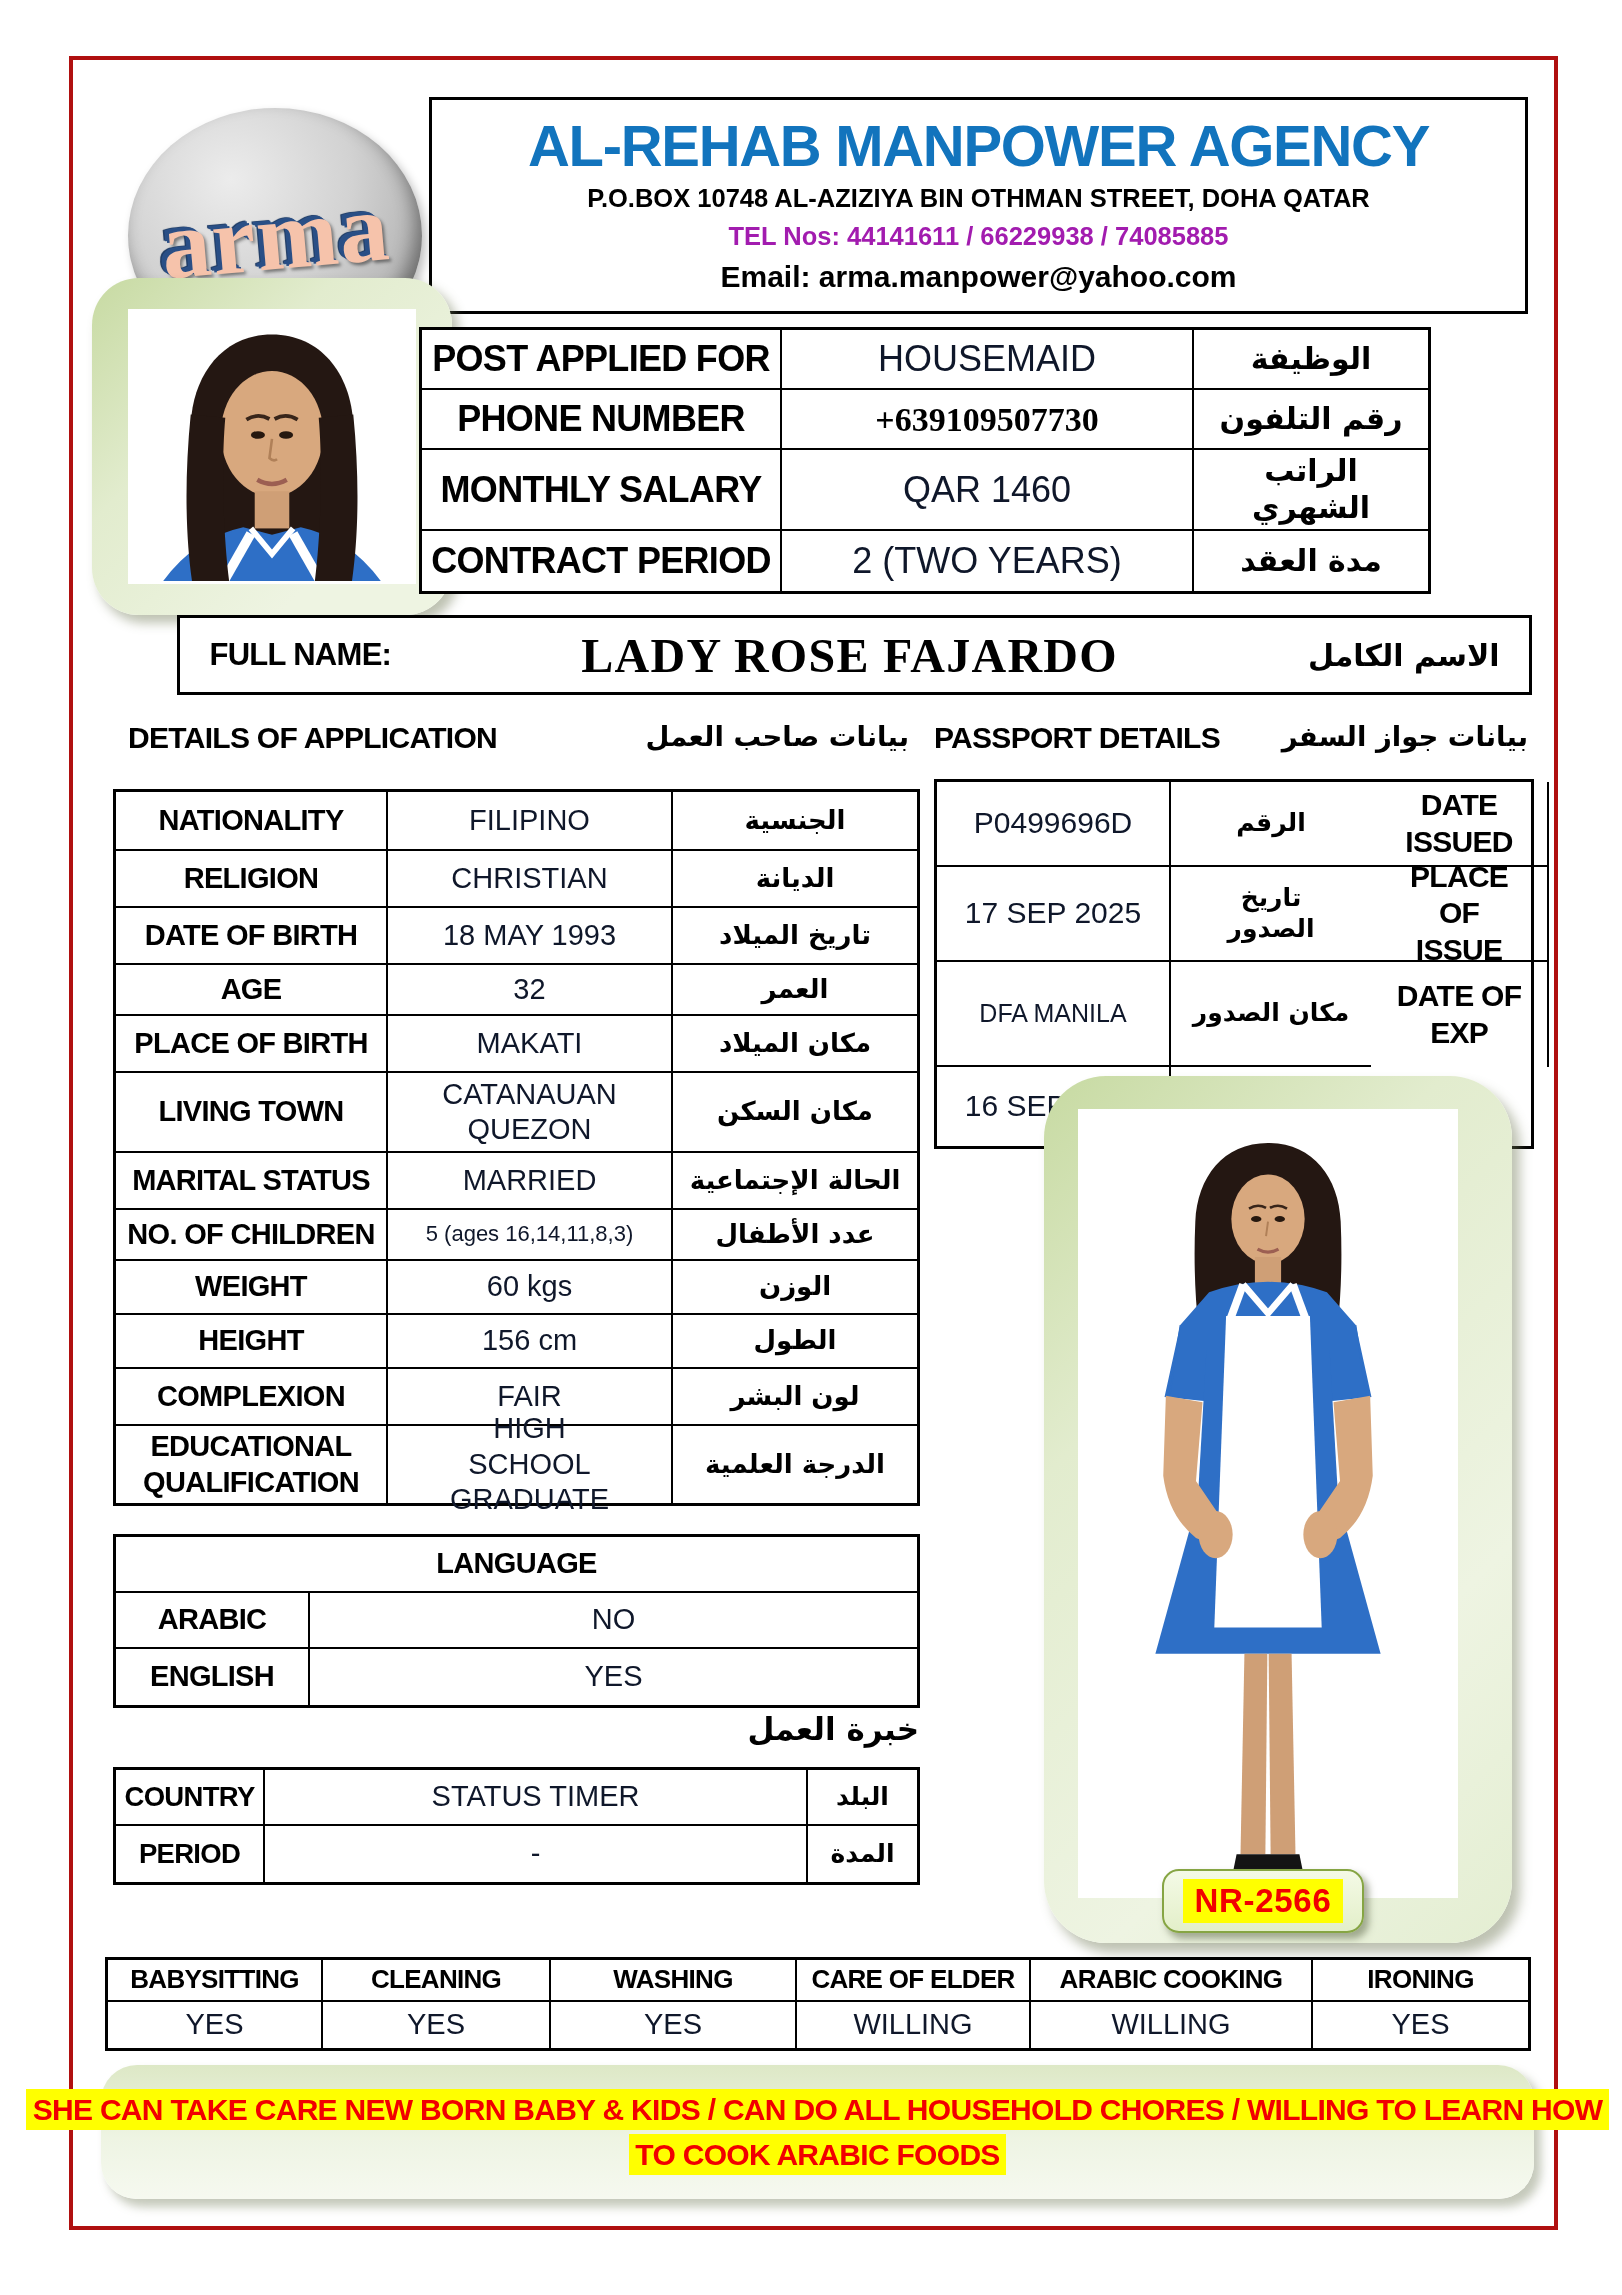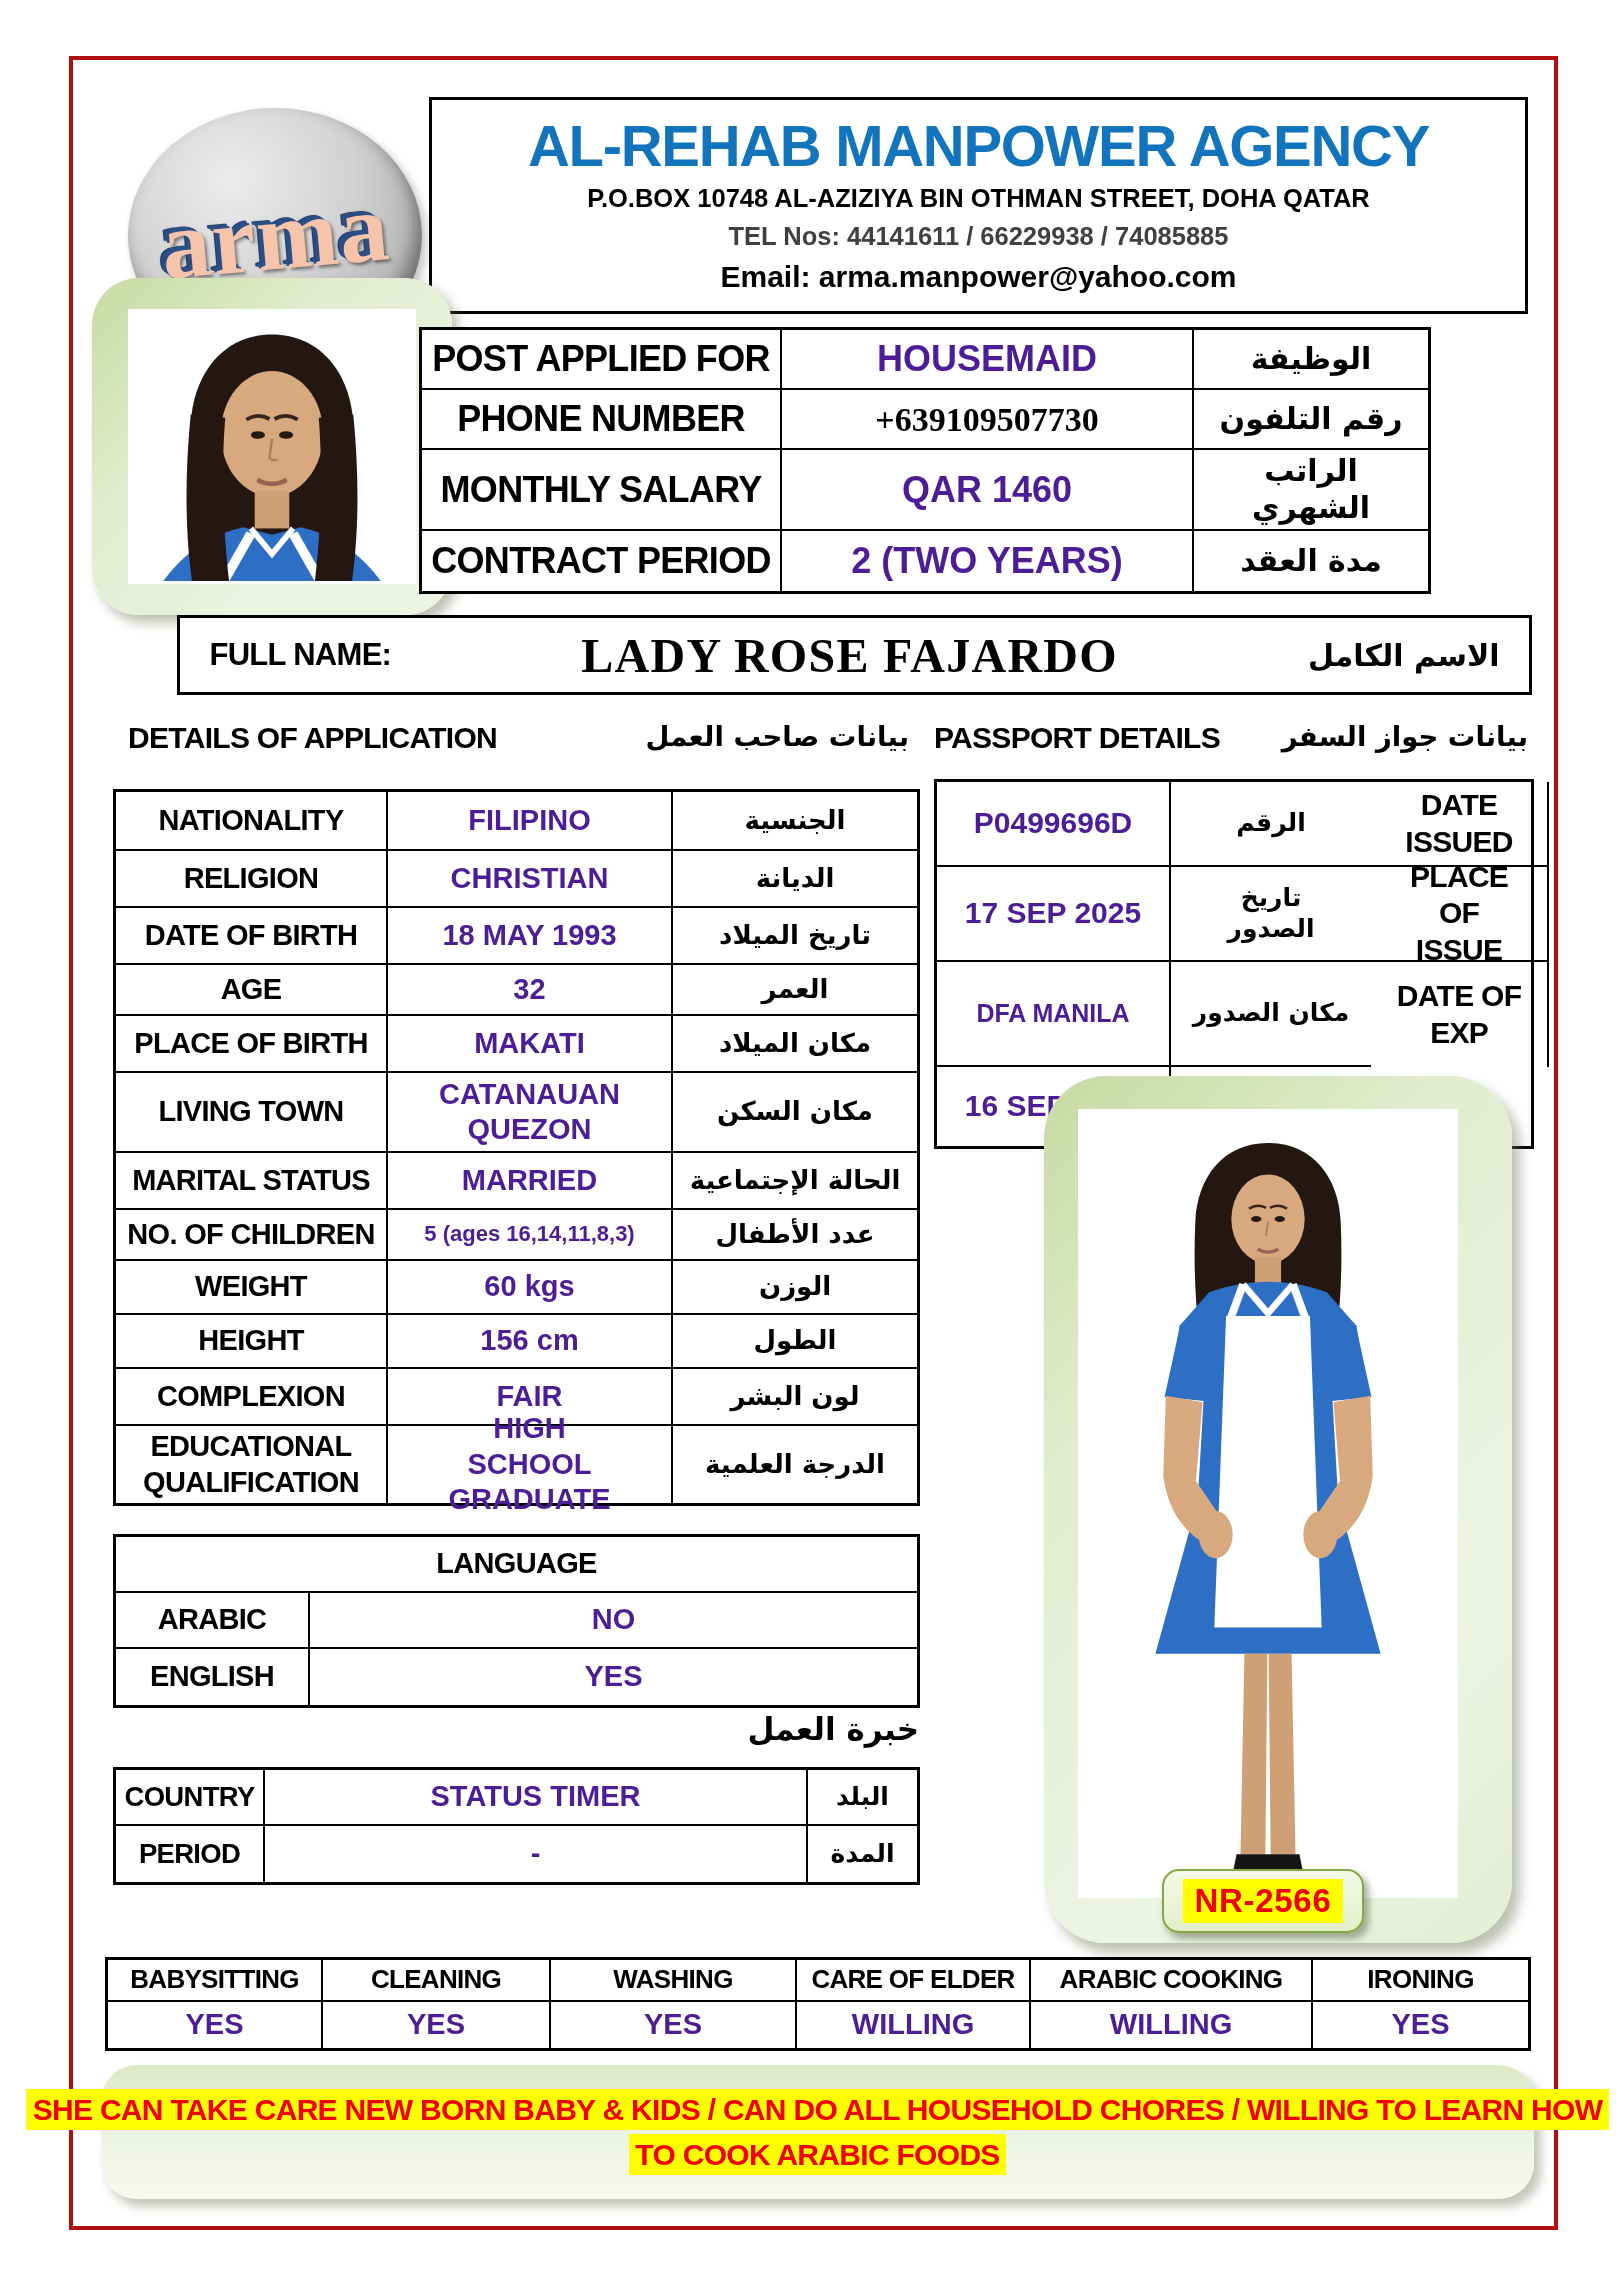--- a/index.html
+++ b/index.html
@@ -17,37 +17,37 @@
         display:flex;align-items:center;justify-content:center;}
   #logo .logo-text{font-family:"Liberation Serif",serif;font-weight:bold;font-size:98px;line-height:1;
         color:#f6c3ab;transform:rotate(-5deg);letter-spacing:1.3px;
         text-shadow:-2.6px -2px 0 #2a4f86,-4.6px -3.9px 0 #2a4f86,-5.9px -4.6px 0.7px #1d3a63,2px 2.6px 3.3px rgba(0,0,0,.45);}
 
   
   #header-box{left:429px;top:97px;width:1099px;height:217px;border:3.3px solid #000;background:#fff;
         display:flex;flex-direction:column;align-items:center;justify-content:center;gap:9.2px;padding:6.5px 13px;}
   #agency-title{color:#1274bd;font-weight:bold;font-size:58px;letter-spacing:-1.3px;white-space:nowrap;line-height:1;}
   #agency-address{color:#000;font-weight:bold;font-size:25.5px;white-space:nowrap;}
-  #agency-tel{color:#404040;font-weight:bold;font-size:25.5px;white-space:nowrap;}
+  #agency-tel{color:#a21caf;font-weight:bold;font-size:25.5px;white-space:nowrap;}
   #agency-email{color:#000;font-weight:bold;font-size:30px;white-space:nowrap;}
 
   
   #headshot-box{left:92px;top:278px;width:360px;height:337px;border-radius:47px;
         background:linear-gradient(135deg,#c7daa2 0%,#e2ecce 35%,#eef4e2 75%);
         box-shadow:6.5px 7.9px 10.5px rgba(110,120,85,.45);}
   #headshot-white{left:36px;top:31px;width:288px;height:275px;background:#fff;}
 
   
   .tbl{position:absolute;display:grid;background:#fff;border:3.3px solid #000;box-sizing:border-box;}
   .tbl>div{border-right:2.6px solid #000;border-bottom:2.6px solid #000;box-sizing:border-box;
         display:flex;align-items:center;justify-content:center;text-align:center;line-height:1.22;padding:2.6px 6.5px;}
   .tbl>div.lc{border-right:none;}
   .tbl>div.lr{border-bottom:none;}
   .en{font-weight:bold;color:#000;letter-spacing:-0.7px;}
-  .red{color:#4c1d95;font-weight:bold;}
+  .red{color:#0f172a;font-weight:normal;}
   .serif{font-family:"Liberation Serif",serif;font-weight:bold;color:#000;}
   .ar{font-family:"DejaVu Sans",sans-serif;font-weight:bold;direction:rtl;color:#000;}
 
   
   #post-tbl{left:419px;top:327px;width:1012px;height:267px;
         grid-template-columns:360px 412px 1fr;grid-template-rows:1fr 1fr 1fr 1fr;}
   #post-tbl .en{font-size:36px;}
   #post-tbl .red{font-size:36px;}
   #post-tbl .serif{font-size:34px;}
   #post-tbl .ar{font-size:30px;}

